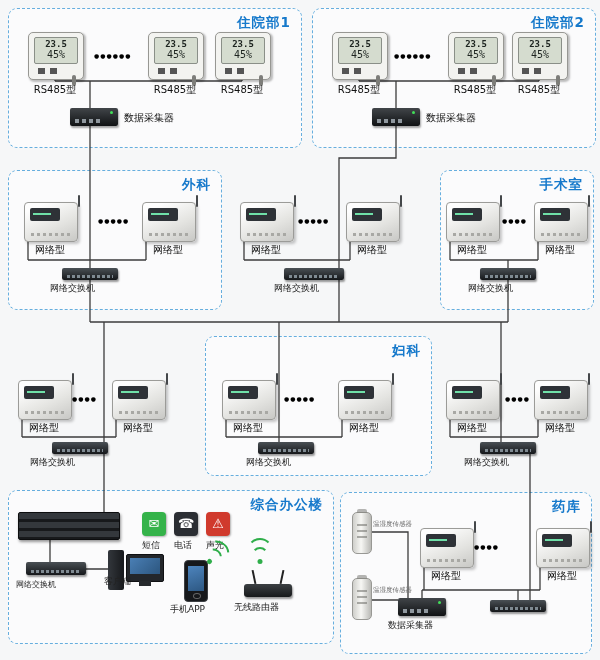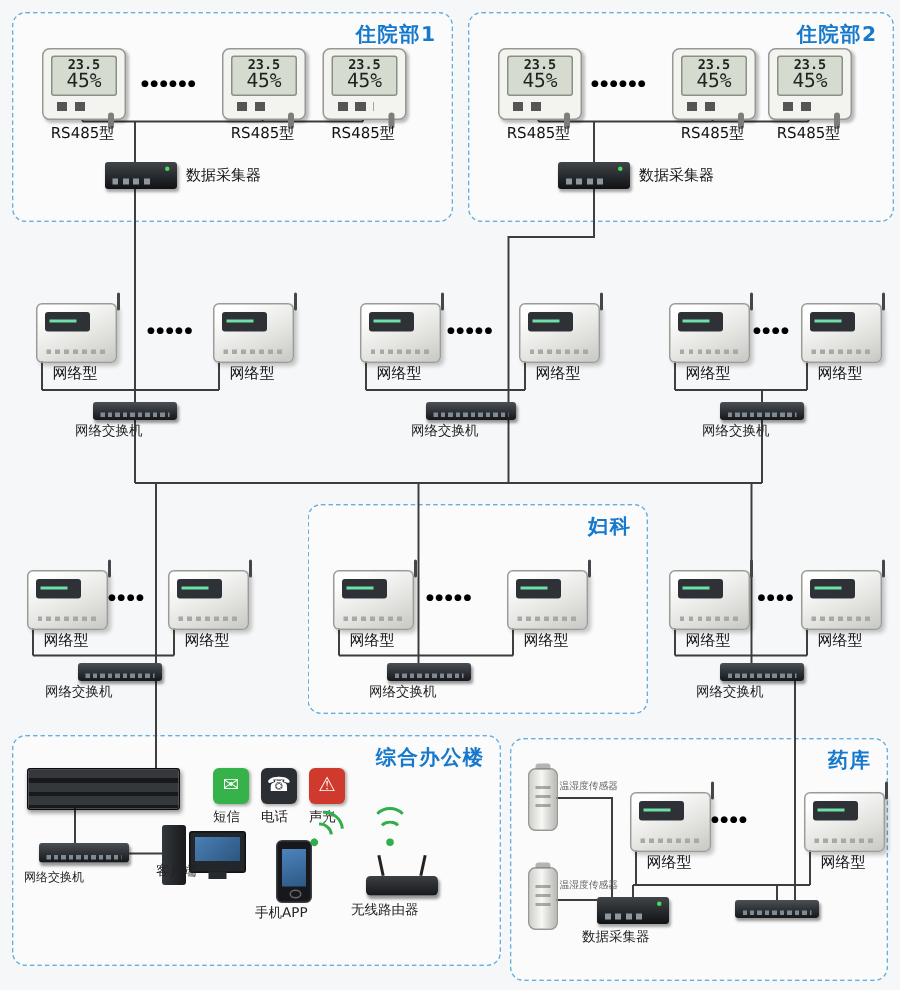--- a/index.html
+++ b/index.html
@@ -10,21 +10,21 @@
   .gtitle{position:absolute;top:5px;right:10px;color:#1679cb;font-size:13.5px;font-weight:bold;letter-spacing:1px;}
   
   .lb{font-size:10px;color:#111;text-align:center;line-height:12px;white-space:nowrap;}
   .lbs{font-size:9px;color:#222;text-align:left;line-height:11px;white-space:nowrap;}
   .lbt{font-size:6.5px;color:#666;text-align:left;line-height:8px;}
   .dots{font-size:6px;letter-spacing:1px;color:#000;font-weight:bold;white-space:nowrap;}
   
   .rs485{width:54px;height:46px;background:#f3f3f0;border:1px solid #979793;border-radius:5px;box-shadow:1.5px 1.5px 2px rgba(0,0,0,.25);}
   .rs485 .lcd{position:absolute;left:5px;top:4px;right:5px;height:25px;background:#d5dccf;border:1px solid #8a8f88;border-radius:2px;font-family:"DejaVu Sans Mono",monospace;color:#1d2420;}
   .rs485 .lt{font-size:9px;font-weight:bold;text-align:center;line-height:13px;}
-  .rs485 .lh{font-size:13px;text-align:center;line-height:8px;}
+  .rs485 .lh{font-size:10px;text-align:center;line-height:8px;}
   .rs485::after{content:"";position:absolute;left:9px;bottom:5px;width:24px;height:6px;background:repeating-linear-gradient(90deg,#555 0 7px,transparent 7px 12px);}
   .rs485::before{content:"";position:absolute;right:7px;bottom:-7px;width:4px;height:11px;background:#7d7d79;border-radius:2px;}
   
   .netdev{width:52px;height:38px;background:linear-gradient(155deg,#fefefe 15%,#e4e4e1 60%,#c8c8c5);border:1px solid #9b9b98;border-radius:4px;box-shadow:2px 2px 3px rgba(0,0,0,.22);}
   .netdev .scr{display:block;position:absolute;left:5px;top:5px;width:30px;height:13px;background:#2e3237;border-radius:2px;}
   .netdev .scr::after{content:"";position:absolute;left:3px;top:5px;width:18px;height:2px;background:#6fe0a8;}
   .netdev::after{content:"";position:absolute;right:-3px;top:-8px;width:2px;height:12px;background:#44474a;border-radius:1px;}
   .netdev::before{content:"";position:absolute;left:6px;bottom:5px;width:40px;height:3px;background:repeating-linear-gradient(90deg,#a8a8a4 0 3px,transparent 3px 6px);}
   
   .collector{width:48px;height:18px;background:linear-gradient(#414549,#101214);border-radius:2px;box-shadow:1px 2px 2px rgba(0,0,0,.35);}
@@ -67,20 +67,26 @@
 </head>
 <body>
 
 <div id="stage">
 
   <div class="gbox abs" style="left:8px;top:8px;width:292px;height:138px">
       <span class="gtitle">住院部1</span>
     </div>
   <div class="gbox abs" style="left:312px;top:8px;width:282px;height:138px">
       <span class="gtitle">住院部2</span>
+    </div>
+  <div class="gbox abs" style="left:8px;top:170px;width:212px;height:138px">
+      <span class="gtitle">外科</span>
+    </div>
+  <div class="gbox abs" style="left:440px;top:170px;width:152px;height:138px">
+      <span class="gtitle">手术室</span>
     </div>
   <div class="gbox abs" style="left:205px;top:336px;width:225px;height:138px">
       <span class="gtitle">妇科</span>
     </div>
   <div class="gbox abs" style="left:8px;top:490px;width:324px;height:152px">
       <span class="gtitle">综合办公楼</span>
     </div>
   <div class="gbox abs" style="left:340px;top:492px;width:250px;height:160px">
       <span class="gtitle">药库</span>
     </div>

